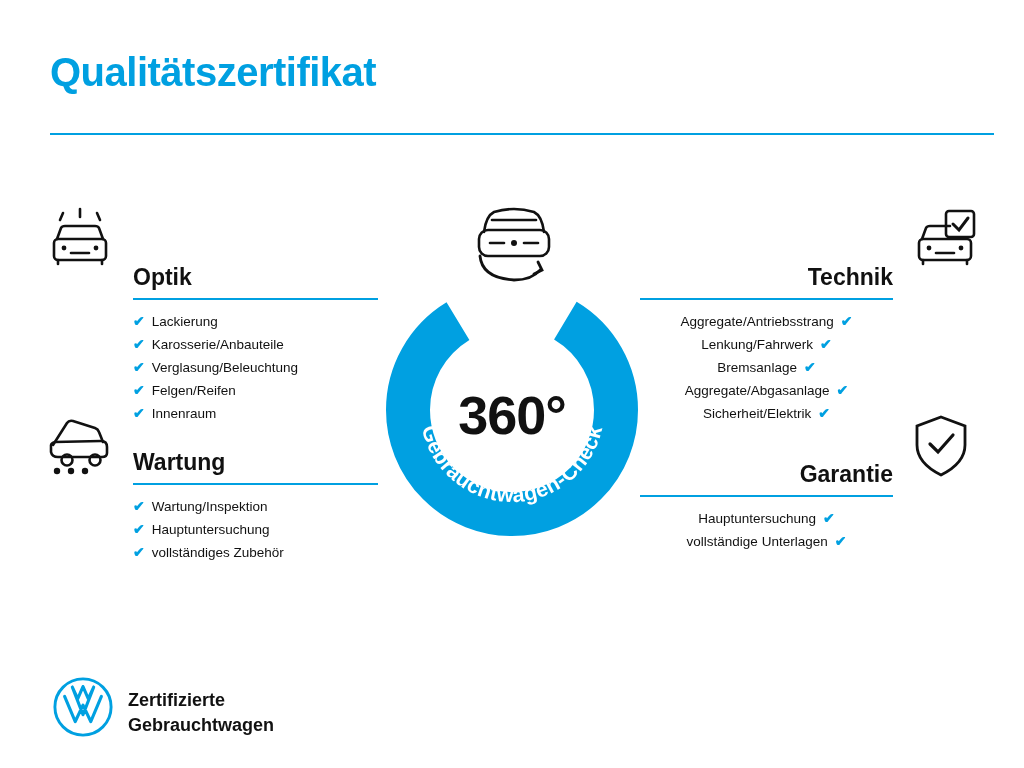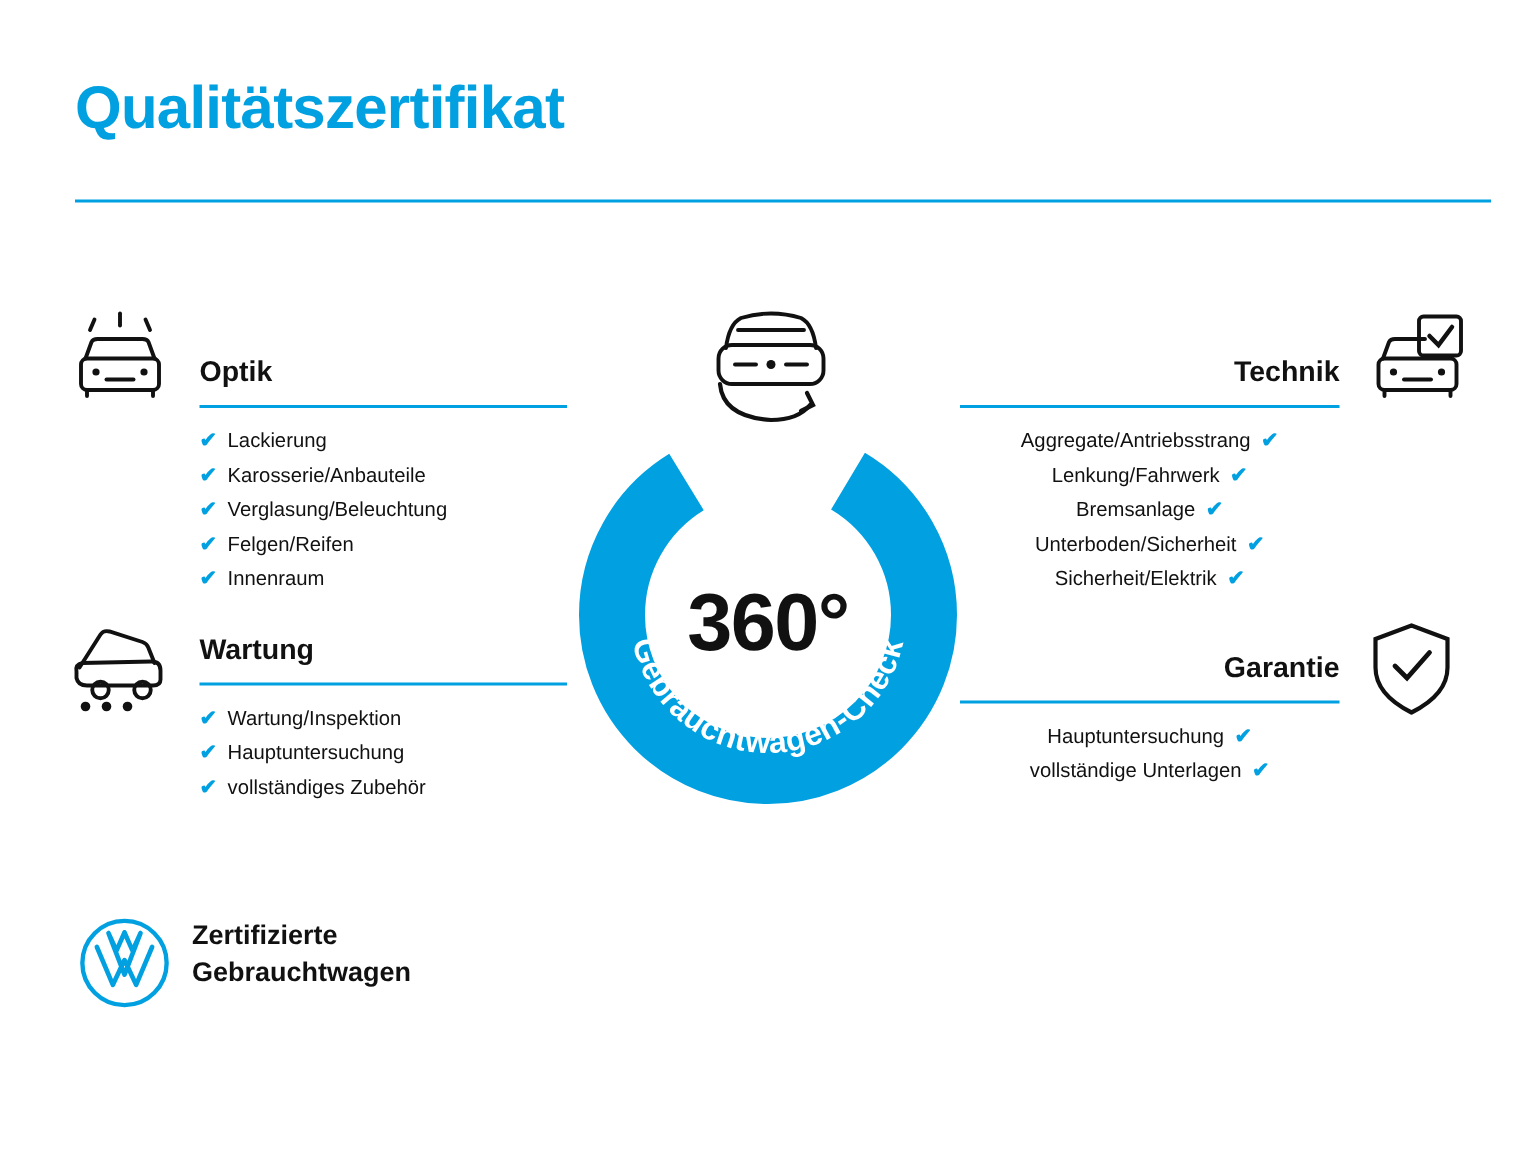--- a/index.html
+++ b/index.html
@@ -42,24 +42,25 @@
 
   
   .section {
     position: absolute;
   }
   .sec-head {
     position: relative;
     height: 34px;
   }
   .sec-title {
-    font-size: 19px;
+    font-size: 23px;
     font-weight: bold;
     color: #111;
     line-height: 22px;
+    margin-top: 28px;
   }
   .sec-rule {
     position: absolute;
     left: 0;
     right: 0;
     bottom: 0;
     height: 2px;
     background: #00a0e1;
   }
   .sec-left .sec-title { text-align: left; }
@@ -131,23 +132,23 @@
   .car-top {
     position: absolute;
     left: 88px;
     top: 0px;
   }
 
   
   .footer {
     position: absolute;
     left: 52px;
-    top: 611px;
+    top: 676px;
     display: flex;
-    align-items: flex-start;
+    align-items: flex-end;
   }
   .vw-logo { width: 62px; height: 62px; }
   .footer-text {
     margin-left: 14px;
     font-size: 18px;
     font-weight: bold;
     color: #111;
     line-height: 25px;
   }
 </style>
@@ -241,21 +242,21 @@
 
   <div class="section sec-right" id="sec-technik">
     <div class="sec-head">
       <div class="sec-title">Technik</div>
       <div class="sec-rule"></div>
     </div>
     <ul class="items">
       <li><span>Aggregate/Antriebsstrang</span><span class="chk">✔</span></li>
       <li><span>Lenkung/Fahrwerk</span><span class="chk">✔</span></li>
       <li><span>Bremsanlage</span><span class="chk">✔</span></li>
-      <li><span>Unterboden/Sicherheit</span><span class="chk">✔</span></li>
+      <li><span>Aggregate/Abgasanlage</span><span class="chk">✔</span></li>
       <li><span>Sicherheit/Elektrik</span><span class="chk">✔</span></li>
     </ul>
   </div>
 
   <div class="section sec-right" id="sec-garantie">
     <div class="sec-head">
       <div class="sec-title">Garantie</div>
       <div class="sec-rule"></div>
     </div>
     <ul class="items">

